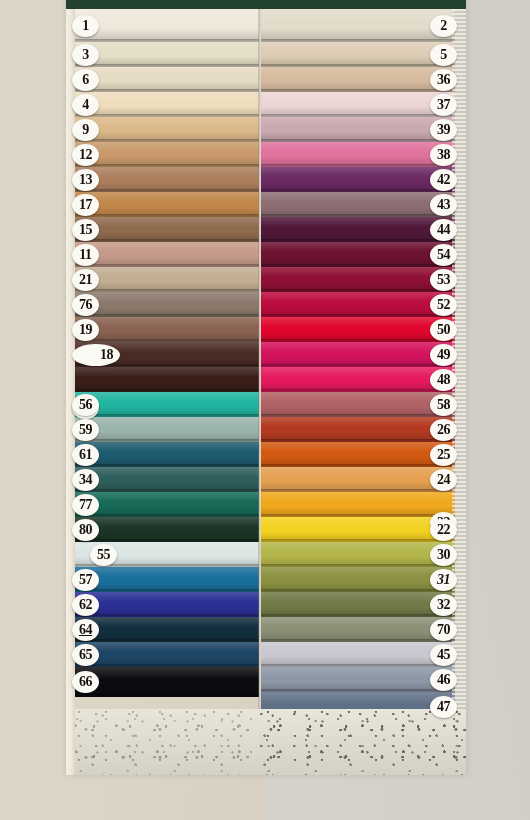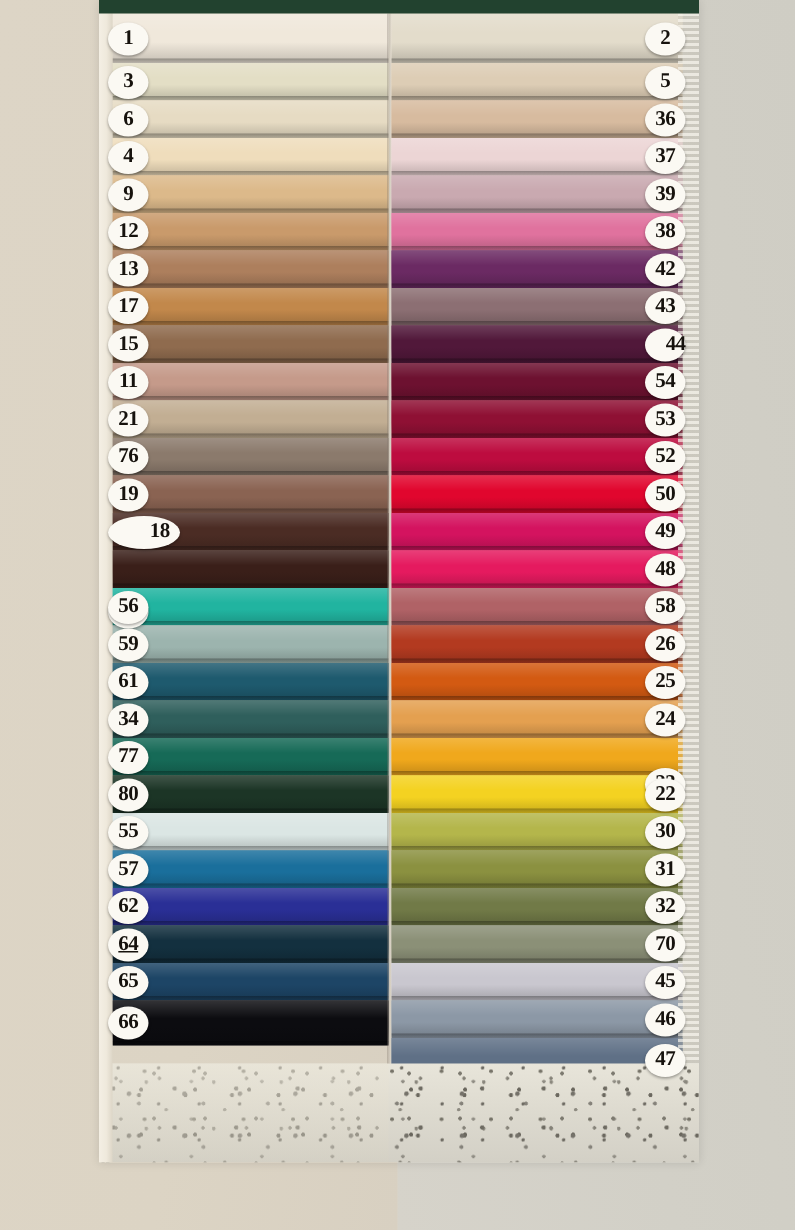--- a/index.html
+++ b/index.html
@@ -252,48 +252,48 @@
       <div class="badge badge-left" style="top: 293.5px;">76</div>
       <div class="badge badge-left" style="top: 318.5px;">19</div>
       <div class="badge badge-left" style="top: 343.5px; padding-left: 21px;">18</div>
       <div class="badge badge-left" style="top: 368.5px; margin-top: 28px;">20</div>
       <div class="badge badge-left" style="top: 393.5px;">56</div>
       <div class="badge badge-left" style="top: 418.5px;">59</div>
       <div class="badge badge-left" style="top: 443.5px; font-family: Liberation Serif, serif;">61</div>
       <div class="badge badge-left" style="top: 468.5px;">34</div>
       <div class="badge badge-left" style="top: 493.5px;">77</div>
       <div class="badge badge-left" style="top: 518.5px;">80</div>
-      <div class="badge badge-left" style="top: 543.5px;">55</div>
+      <div class="badge badge-left" style="top: 543.5px; margin-left: 18px;">55</div>
       <div class="badge badge-left" style="top: 568.5px;">57</div>
       <div class="badge badge-left" style="top: 593.5px;">62</div>
       <div class="badge badge-left" style="top: 618.5px; text-decoration: underline;">64</div>
       <div class="badge badge-left" style="top: 643.5px;">65</div>
       <div class="badge badge-left" style="top: 671px;">66</div>
       <div class="badge badge-right" style="top: 14.5px;">2</div>
       <div class="badge badge-right" style="top: 43.5px;">5</div>
       <div class="badge badge-right" style="top: 68.5px;">36</div>
       <div class="badge badge-right" style="top: 93.5px;">37</div>
       <div class="badge badge-right" style="top: 118.5px;">39</div>
       <div class="badge badge-right" style="top: 143.5px;">38</div>
       <div class="badge badge-right" style="top: 168.5px;">42</div>
       <div class="badge badge-right" style="top: 193.5px;">43</div>
-      <div class="badge badge-right" style="top: 218.5px; text-align: right;">44</div>
+      <div class="badge badge-right" style="top: 218.5px;">44</div>
       <div class="badge badge-right" style="top: 243.5px;">54</div>
       <div class="badge badge-right" style="top: 268.5px;">53</div>
       <div class="badge badge-right" style="top: 293.5px;">52</div>
       <div class="badge badge-right" style="top: 318.5px;">50</div>
       <div class="badge badge-right" style="top: 343.5px;">49</div>
       <div class="badge badge-right" style="top: 368.5px;">48</div>
       <div class="badge badge-right" style="top: 393.5px;">58</div>
       <div class="badge badge-right" style="top: 418.5px;">26</div>
       <div class="badge badge-right" style="top: 443.5px;">25</div>
       <div class="badge badge-right" style="top: 468.5px;">24</div>
       <div class="badge badge-right" style="top: 512px;">23</div>
       <div class="badge badge-right" style="top: 518.5px; text-align: center;">22</div>
       <div class="badge badge-right" style="top: 543.5px;">30</div>
-      <div class="badge badge-right" style="top: 568.5px;">31</div>
+      <div class="badge badge-right" style="top: 568.5px; font-style: italic;">31</div>
       <div class="badge badge-right" style="top: 593.5px;">32</div>
       <div class="badge badge-right" style="top: 618.5px;">70</div>
       <div class="badge badge-right" style="top: 643.5px;">45</div>
       <div class="badge badge-right" style="top: 668.5px;">46</div>
       <div class="badge badge-right" style="top: 696px;">47</div>
     </div>
 </div>
 
 </body></html>

